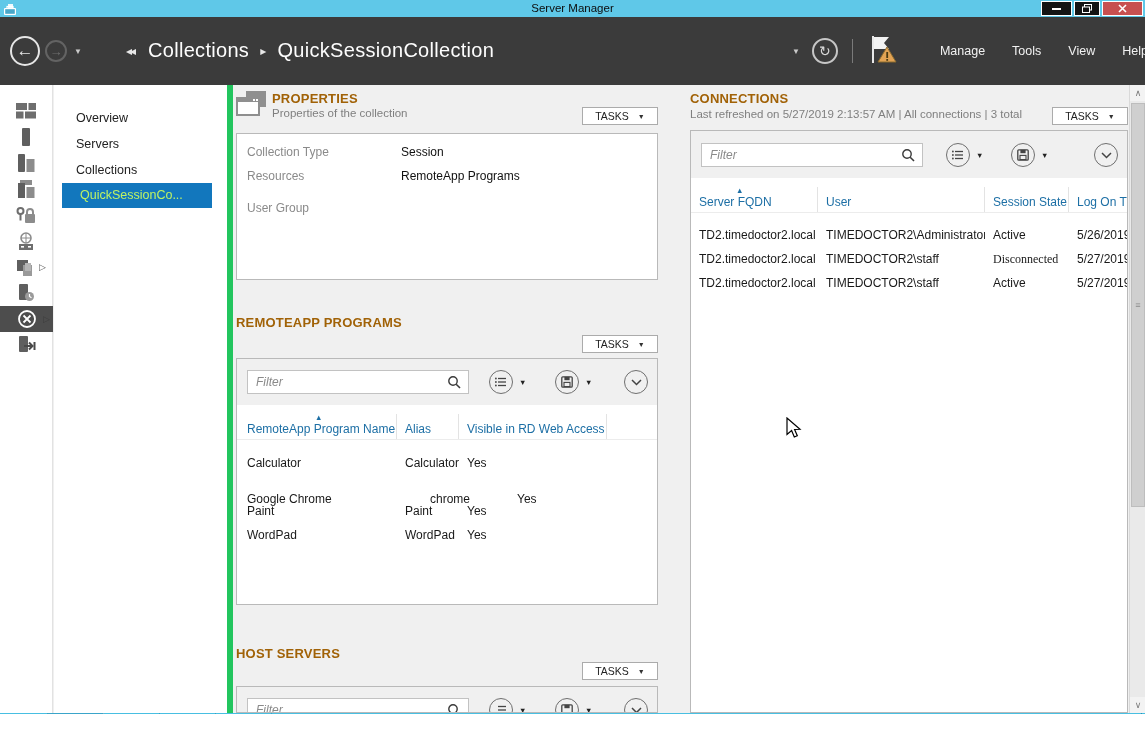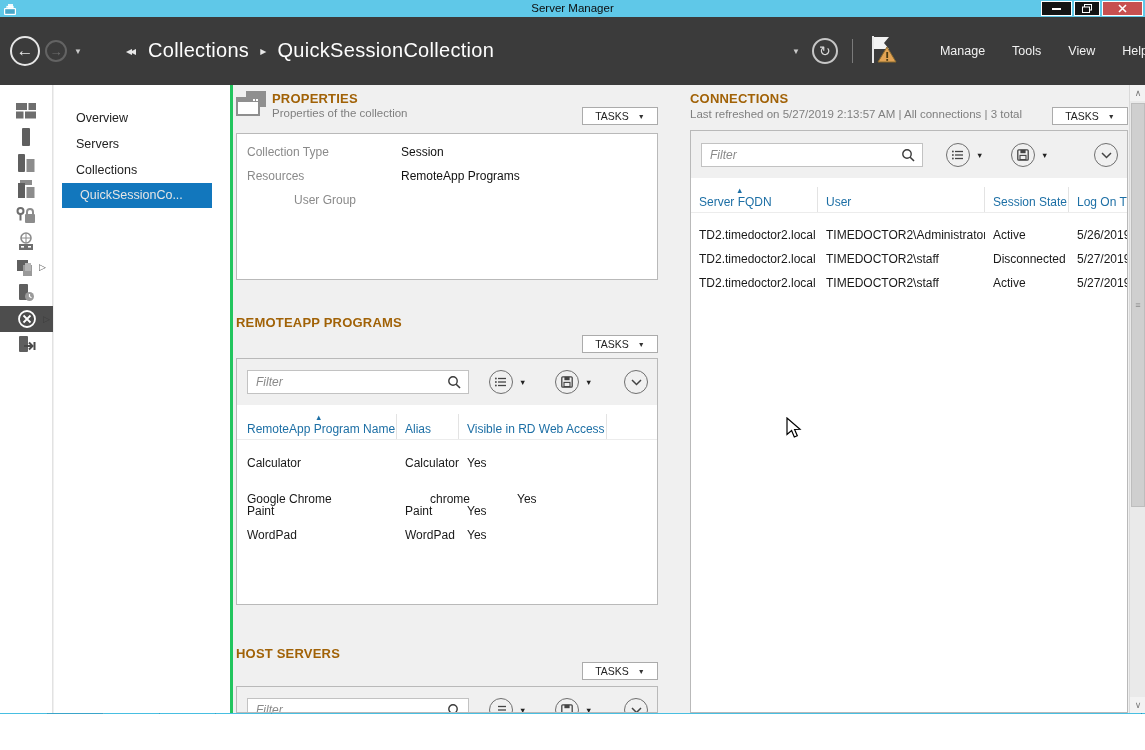--- a/index.html
+++ b/index.html
@@ -36,23 +36,23 @@
   
   .content { position:absolute; top:85px; left:0; width:1145px; height:628px; background:#f0f0f0; }
 
   
   .iconstrip { position:absolute; left:0; top:0; width:53px; height:628px; background:#fff; border-right:1px solid #e2e2e2; padding-top:13px; }
   .slot { position:relative; height:26px; display:flex; align-items:center; justify-content:center; }
   .slot .expander { position:absolute; right:6px; font-size:9px; color:#555; }
   .slot.selected { background:#4d4d4d; width:53px; }
 
   
-  .navmenu { position:absolute; left:54px; top:0; width:179px; height:628px; background:#fff; border-right:3px solid #22c55e; padding-top:20px; }
+  .navmenu { position:absolute; left:54px; top:0; width:179px; height:628px; background:#fff; border-right:6px solid #22c55e; padding-top:20px; }
   .nm-item { height:26px; line-height:26px; padding-left:22px; font-size:12.5px; color:#222; cursor:default; }
-  .nm-selected { height:25px; line-height:25px; margin-left:8px; width:150px; background:#1277bd; color:#e5e5e5; font-size:12.5px; padding-left:18px; cursor:default; }
+  .nm-selected { height:25px; line-height:25px; margin-left:8px; width:150px; background:#1277bd; color:#bef264; font-size:12.5px; padding-left:18px; cursor:default; }
 
   
   .main { position:absolute; left:233px; top:0; width:896px; height:628px; overflow:hidden; }
   .sec-title { position:absolute; font-size:13px; font-weight:bold; color:#a16207; letter-spacing:.2px; white-space:nowrap; }
   .sec-sub { position:absolute; font-size:11.5px; color:#7f7f7f; white-space:nowrap; overflow:hidden; text-overflow:ellipsis; }
   .tasksbtn { position:absolute; width:76px; height:18px; background:#fff; border:1px solid #ababab; font-size:10.5px; color:#222;
               display:flex; align-items:center; justify-content:center; gap:9px; font-family:"Liberation Sans",sans-serif; cursor:default; }
   .tasksbtn .tcaret { font-size:7px; color:#333; }
   .panel { position:absolute; background:#fff; border:1px solid #b9b9b9; }
 
@@ -271,21 +271,21 @@
       </button>
       <div class="panel" style="left:3px; top:48px; width:422px; height:147px;">
         <div class="prop-row" style="top:30px;">
           <span class="prop-label">Resources</span>
           <span class="prop-value">RemoteApp Programs</span>
         </div>
         <div class="prop-row" style="top:6px;">
           <span class="prop-label">Collection Type</span>
           <span class="prop-value">Session</span>
         </div>
-        <div class="prop-row" style="top:54px;margin-left:47px;">
+        <div class="prop-row" style="top:62px;">
           <span class="prop-label">User Group</span>
         </div>
       </div>
 
       <div class="sec-title" style="left:3px; top:230px;">REMOTEAPP PROGRAMS</div>
       <button class="tasksbtn" style="left:349px; top:250px;">
         <span>TASKS</span>
           <span class="tcaret">▼</span>
       </button>
       <div class="panel" style="left:3px; top:273px; width:422px; height:247px;">
@@ -475,21 +475,21 @@
         </div>
         <div class="trow" style="top:92px;">
           <span class="td" style="width:127px; padding-left:8px;">TD2.timedoctor2.local</span>
           <span class="td" style="width:167px; padding-left:8px;">TIMEDOCTOR2\Administrator</span>
           <span class="td" style="width:84px; padding-left:8px;">Active</span>
           <span class="td" style="flex:1; padding-left:8px;">5/26/2019</span>
         </div>
         <div class="trow" style="top:116px;">
           <span class="td" style="width:127px; padding-left:8px;">TD2.timedoctor2.local</span>
           <span class="td" style="width:167px; padding-left:8px;">TIMEDOCTOR2\staff</span>
-          <span class="td" style="width:84px; padding-left:8px;">Disconnected</span>
+          <span class="td" style="width:84px; padding-left:8px;font-family:Liberation Serif, serif;">Disconnected</span>
           <span class="td" style="flex:1; padding-left:8px;">5/27/2019</span>
         </div>
         <div class="trow" style="top:140px;">
           <span class="td" style="width:127px; padding-left:8px;">TD2.timedoctor2.local</span>
           <span class="td" style="width:167px; padding-left:8px;">TIMEDOCTOR2\staff</span>
           <span class="td" style="width:84px; padding-left:8px;">Active</span>
           <span class="td" style="flex:1; padding-left:8px;">5/27/2019</span>
         </div>
       </div>
     </div>

